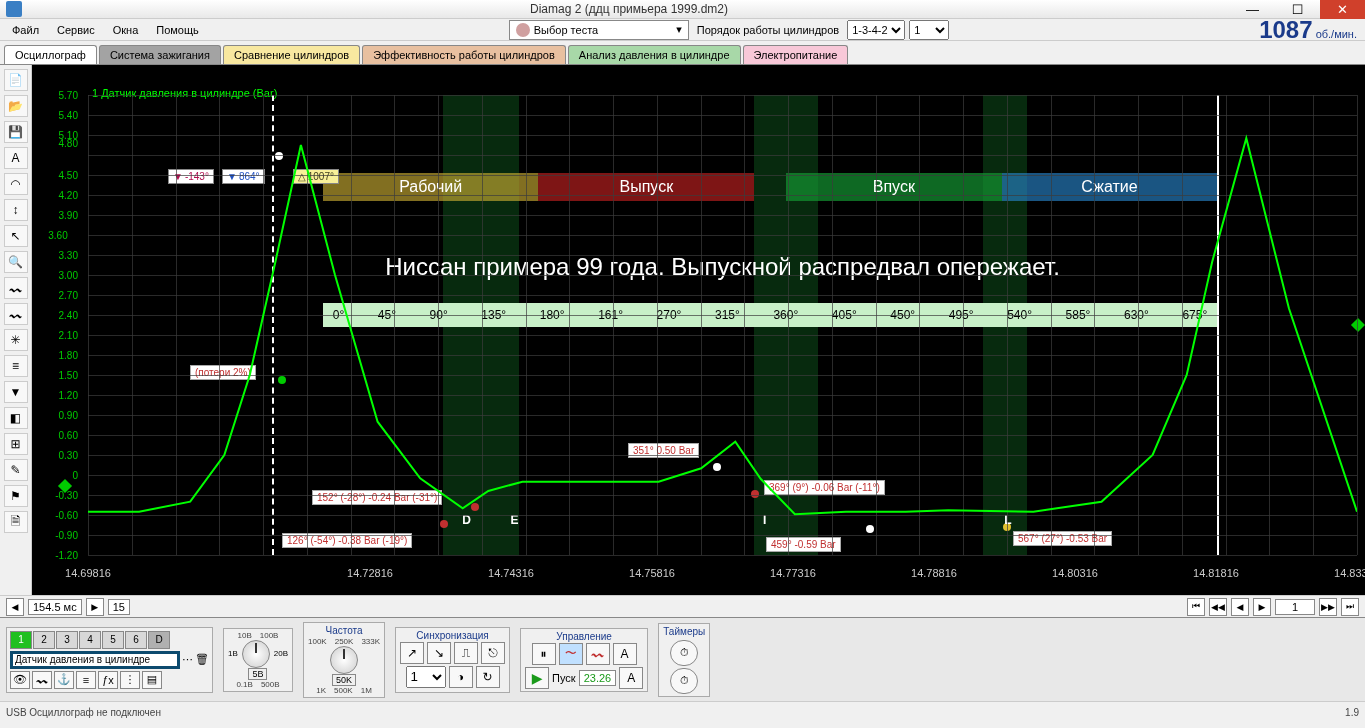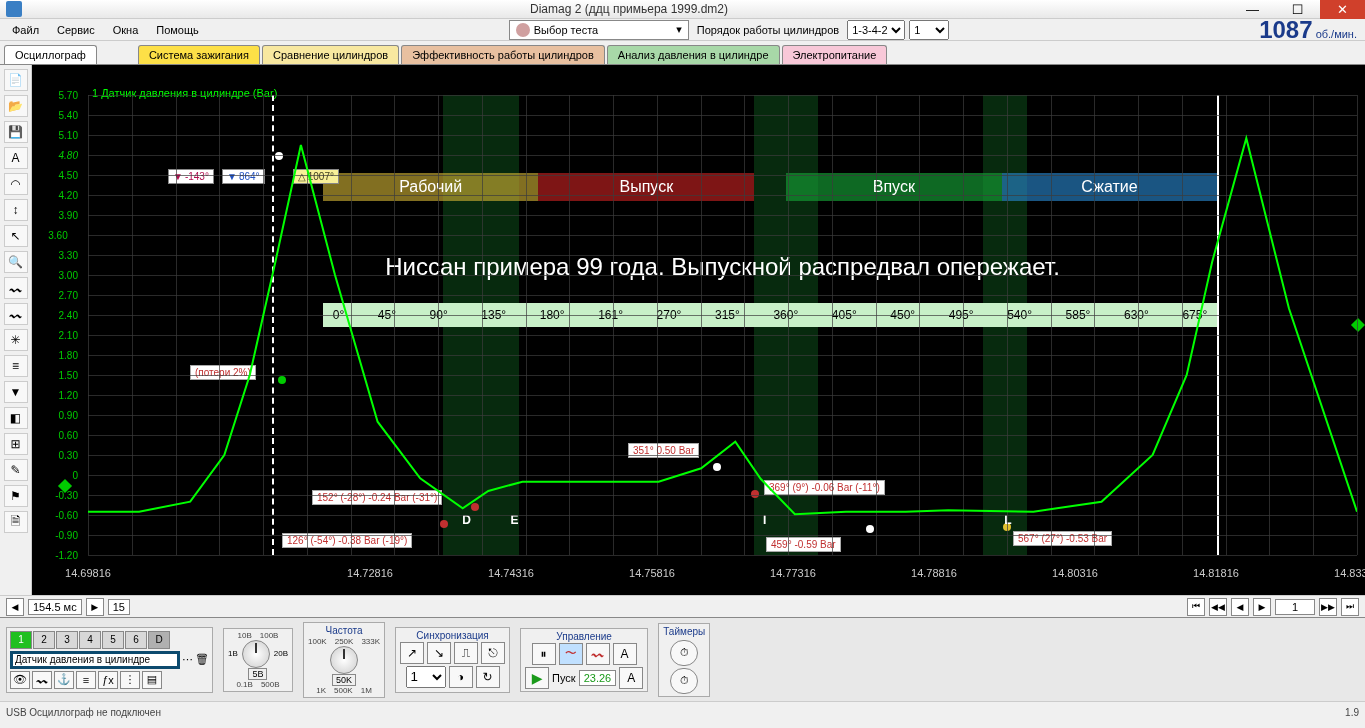--- a/index.html
+++ b/index.html
@@ -18,21 +18,21 @@
 .menubar .test-select .icon { width: 14px; height: 14px; background: #d0a0a0; border-radius: 7px; }
 .menubar .ordersel { margin-left: 6px; display: flex; align-items: center; gap: 4px; }
 .menubar .ordersel label { padding-right: 4px; }
 .menubar select { height: 20px; font-size: 11px; }
 .rpm { position: absolute; right: 8px; font-size: 11px; color: #1a3a8a; }
 .rpm b { font-size: 24px; font-weight: bold; color: #1a3a8a; }
 
 .tabbar { height: 24px; display: flex; align-items: flex-end; padding: 0 4px; gap: 2px; background: #f0f0f0; border-bottom: 1px solid #888; }
 .tabbar .tab { padding: 3px 10px; border: 1px solid #888; border-bottom: none; border-radius: 3px 3px 0 0; cursor: pointer; font-size: 11px; }
 .tabbar .tab.active { background: #fff; }
-.tabbar .tab.c1 { background: #fde047; margin-left: 39px; }
+.tabbar .tab.c1 { background: #a3a3a3; }
 .tabbar .tab.c2 { background: #f8e8a0; }
 .tabbar .tab.c3 { background: #e8c0a0; }
 .tabbar .tab.c4 { background: #a8d8a8; }
 .tabbar .tab.c5 { background: #f8c8d8; }
 
 .main { display: flex; height: 530px; }
 .sidebar { width: 32px; background: #f0f0f0; border-right: 1px solid #ccc; display: flex; flex-direction: column; align-items: center; padding: 4px 0; gap: 4px; }
 .sidebar .tool { width: 24px; height: 22px; border: 1px solid #ccc; background: #f8f8f8; display: flex; align-items: center; justify-content: center; cursor: pointer; font-size: 12px; }
 
 .chart { flex: 1; background: #000; position: relative; overflow: hidden; }
@@ -160,21 +160,21 @@
     <div class="tool">🗎</div>
   </div>
 
   <div class="chart">
     <div class="diamonds" style="left:28px;top:416px"></div>
     <div class="diamonds" style="right:2px;top:255px"></div>
     <div class="yaxis" id="yaxis">
         <div class="ytick" style="top: 25px;">5.70</div>
         <div class="ytick" style="top: 45px;">5.40</div>
         <div class="ytick" style="top: 65px;">5.10</div>
-        <div class="ytick" style="top: 85px; font-style: italic;">4.80</div>
+        <div class="ytick" style="top: 73px;">4.80</div>
         <div class="ytick" style="top: 105px;">4.50</div>
         <div class="ytick" style="top: 125px;">4.20</div>
         <div class="ytick" style="top: 145px;">3.90</div>
         <div class="ytick" style="top: 165px; text-align: center;">3.60</div>
         <div class="ytick" style="top: 185px;">3.30</div>
         <div class="ytick" style="top: 205px;">3.00</div>
         <div class="ytick" style="top: 225px;">2.70</div>
         <div class="ytick" style="top: 245px;">2.40</div>
         <div class="ytick" style="top: 265px;">2.10</div>
         <div class="ytick" style="top: 285px;">1.80</div>

